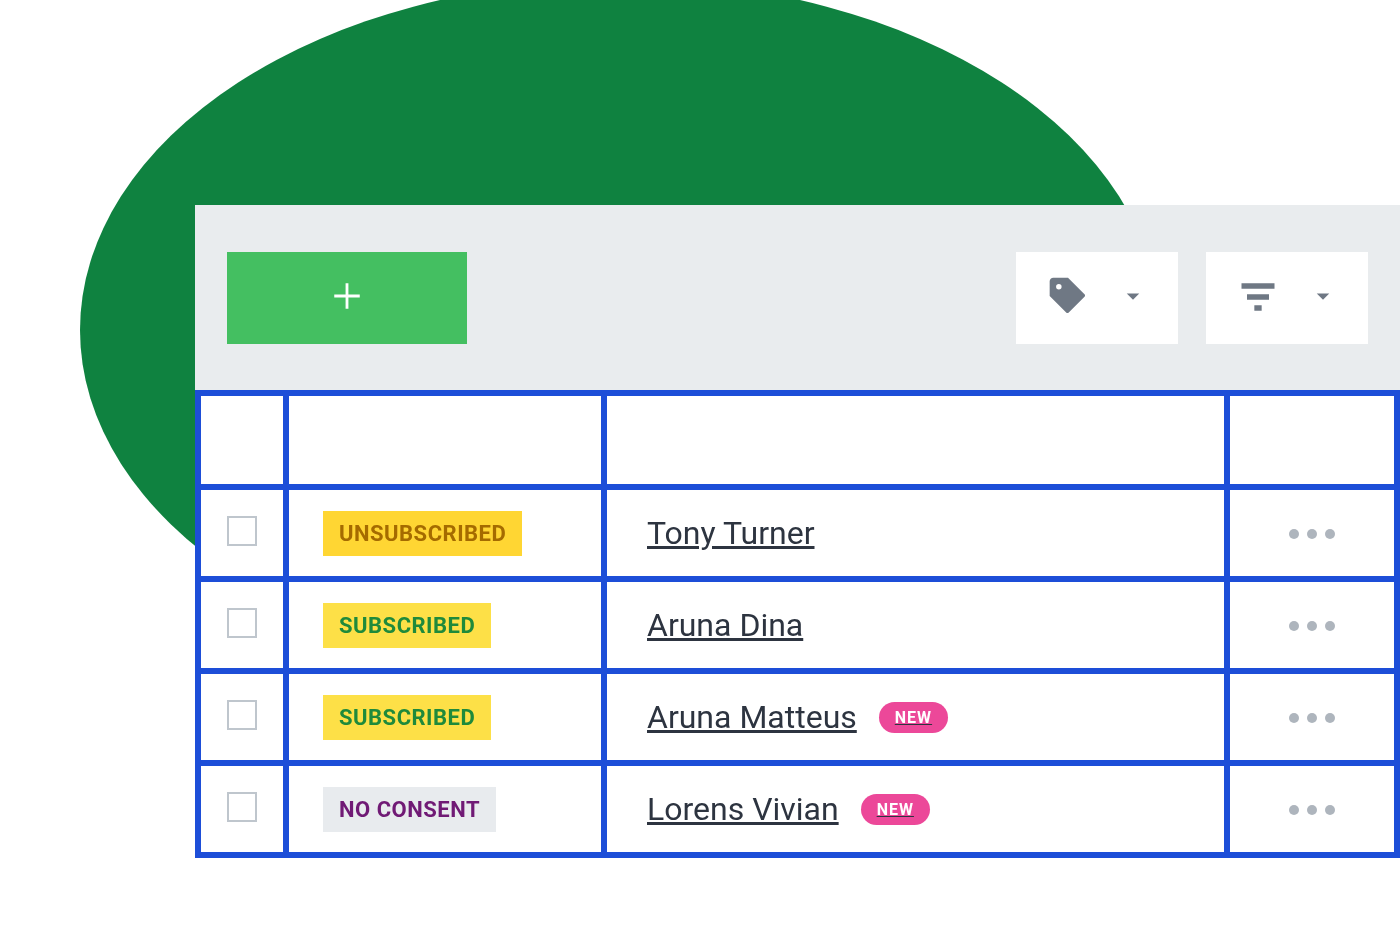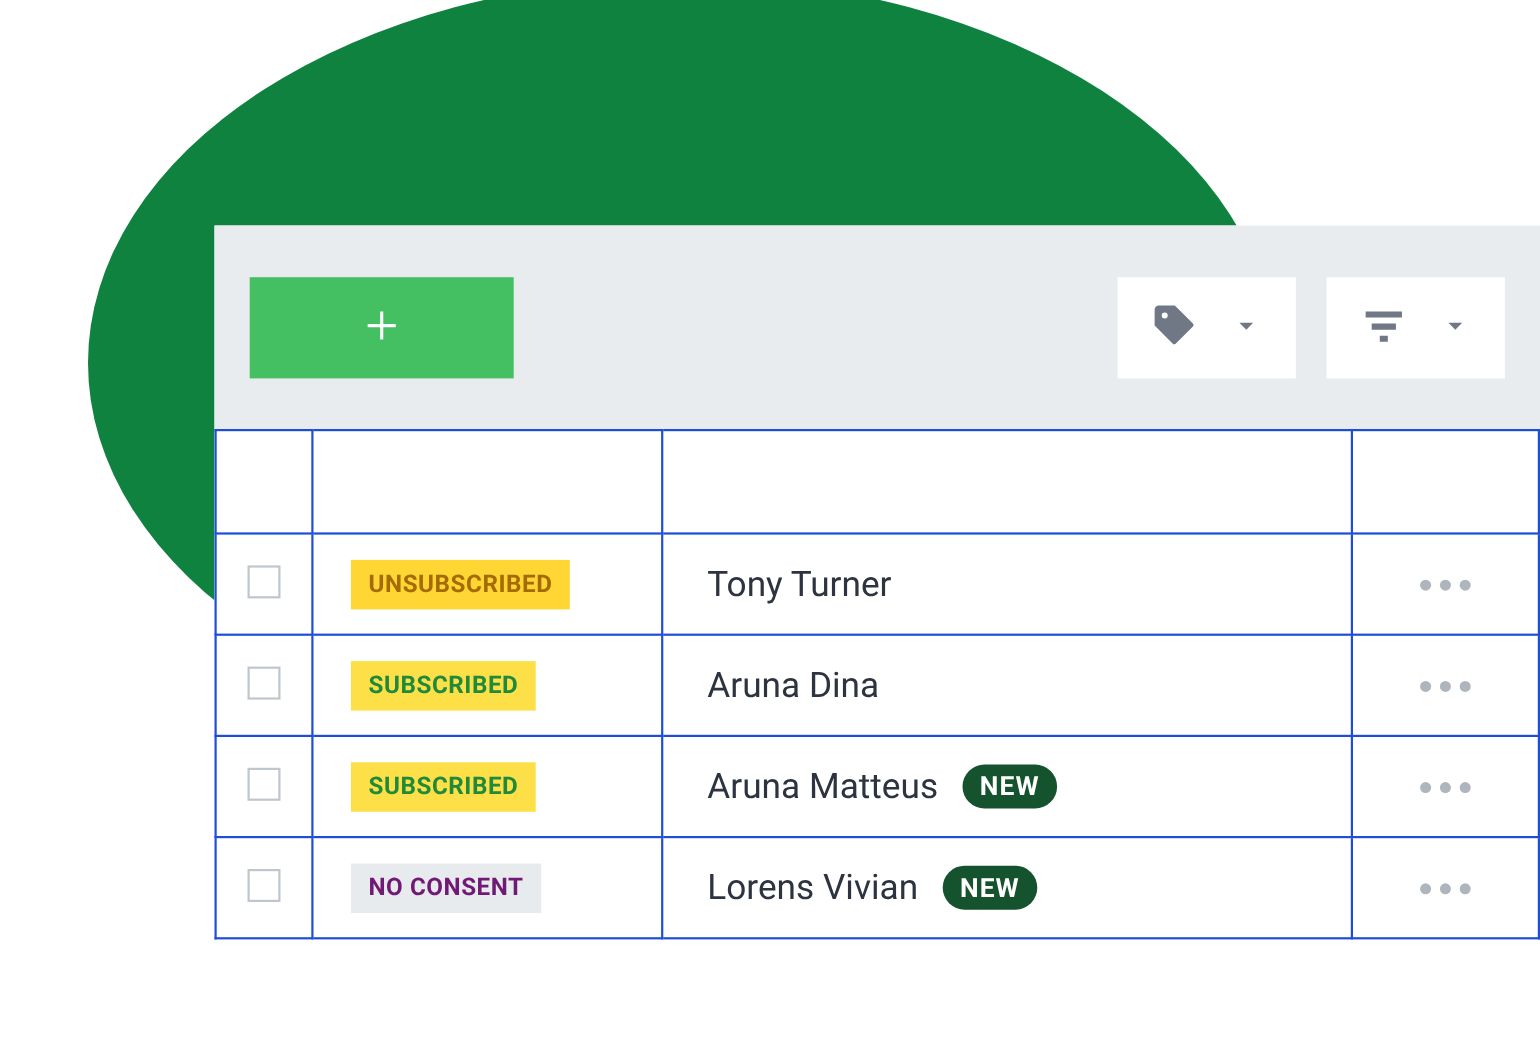--- a/index.html
+++ b/index.html
@@ -61,21 +61,21 @@
   }
   .tool-dd svg.icon { width: 44px; height: 44px; fill: #6f7884; }
   .tool-dd svg.caret { width: 30px; height: 30px; fill: #6f7884; }
 
   table.contacts {
     width: 100%;
     border-collapse: collapse;
     background: #ffffff;
   }
   table.contacts th, table.contacts td {
-    border: 2px solid #1d4ed8;
+    border: 6px solid #1d4ed8;
     vertical-align: middle;
   }
   table.contacts th {
     height: 94px;
     background: #ffffff;
   }
   table.contacts td {
     height: 92px;
   }
   col.c-check  { width: 88px; }
@@ -105,27 +105,28 @@
   .status-noconsent    { background: #e8ebee; color: #701a75; }
 
   .name-cell {
     padding-left: 40px;
     font-size: 32px;
     color: #2d3440;
     font-weight: 400;
   }
   .name-cell .name-wrap {
     display: flex;
-    align-items: flex-start;
+    align-items: center;
     gap: 22px;
+    text-decoration: underline;
   }
   .new-badge {
-    background: #14532d;
+    background: #ec4899;
     color: #ffffff;
-    font-size: 24px;
+    font-size: 16px;
     font-weight: 700;
     letter-spacing: 1px;
     padding: 6px 16px;
     border-radius: 999px;
   }
 
   .actions-cell { text-align: center; }
   .more-dots {
     display: inline-flex;
     gap: 8px;

